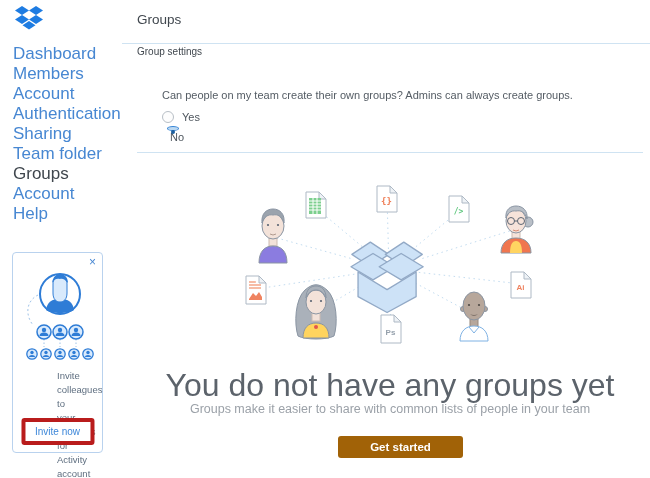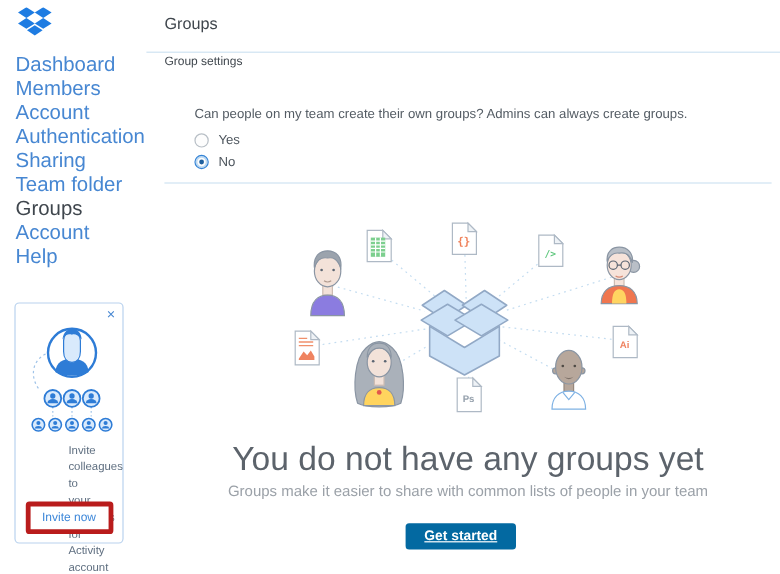--- a/index.html
+++ b/index.html
@@ -25,39 +25,39 @@
                 border:4px solid #b91c1c; border-radius:3px; background:#fff;
                 color:#3d87d9; font-size:10px; padding:4px 10px; white-space:nowrap;
                 cursor:pointer; }
 
   
   .page-title { left:137px; top:12px; font-size:13.5px; color:#40474e; }
   .divider1 { left:122px; right:0; top:43px; height:1px; background:#cfe3f2; }
   .settings-title { left:137px; top:46px; font-size:10px; color:#40474e; }
   .settings-question { left:162px; top:89px; font-size:11px; color:#545c64; }
   .radio-row { left:162px; height:17px; display:flex; align-items:center; cursor:pointer; }
-  .radio-row.yes { top:108px; } .radio-row.no { top:126px; }
+  .radio-row.yes { top:108px; } .radio-row.no { top:126px;flex-direction:column; }
   .radio-circle { width:12px; height:12px; border-radius:50%; border:1px solid #b8bfc6;
                   background:#fdfdfd; display:inline-block; position:relative; }
   .radio-row.no .radio-circle { border:1px solid #3584d6;
                   box-shadow: inset 0 0 0 1.5px #bcd9f2; }
   .radio-row.no .radio-circle::after { content:""; position:absolute; left:3px; top:3px;
                   width:4px; height:4px; border-radius:50%; background:#1d5f9e; }
   .radio-label { font-size:11px; color:#4e565e; margin-left:8px; }
   .divider2 { left:137px; right:7px; top:152px; height:1px; background:#cfe3f2; }
 
   
   .illu { left:233px; top:181px; }
-  .empty-title { left:130px; right:0; top:367px; text-align:center; font-size:28px;
+  .empty-title { left:130px; right:0; top:367px; text-align:center; font-size:32px;
                  font-weight:400; color:#5c636b; }
   .empty-sub { left:130px; right:0; top:402px; text-align:center; font-size:12.5px;
                color:#9ba1a8; }
-  .cta { left:338px; top:436px; width:92px; height:22px; background:#0369a1;
+  .cta { left:338px; top:436px; width:125px; height:22px; background:#a16207;
          border:none; border-radius:3px; color:#fff; font-size:11.5px; font-weight:bold;
-         cursor:pointer; font-family:"Liberation Sans", sans-serif;text-decoration:underline; }
+         cursor:pointer; font-family:"Liberation Sans", sans-serif; }
 </style>
 </head>
 <body>
 
 <svg class="abs logo" viewBox="0 0 30 26">
   <g fill="#1e7ce2">
     <polygon points="8,0 15,4.5 8,9 1,4.5"></polygon>
     <polygon points="22,0 29,4.5 22,9 15,4.5"></polygon>
     <polygon points="8,9 15,13.5 8,18 1,13.5"></polygon>
     <polygon points="22,9 29,13.5 22,18 15,13.5"></polygon>

